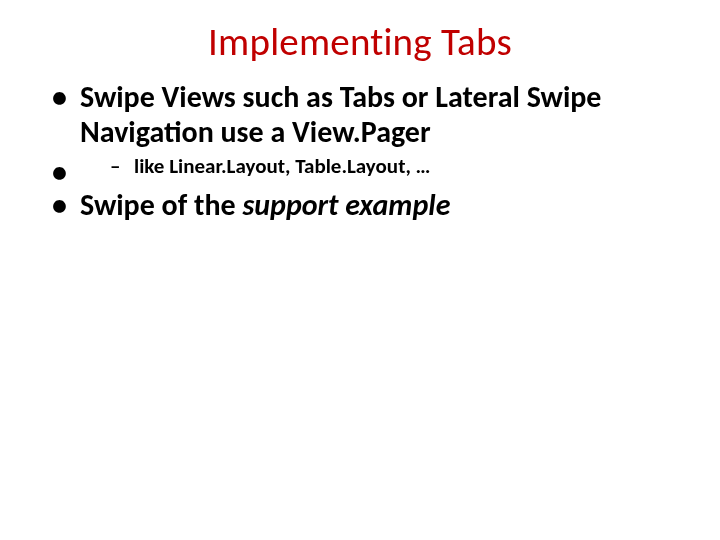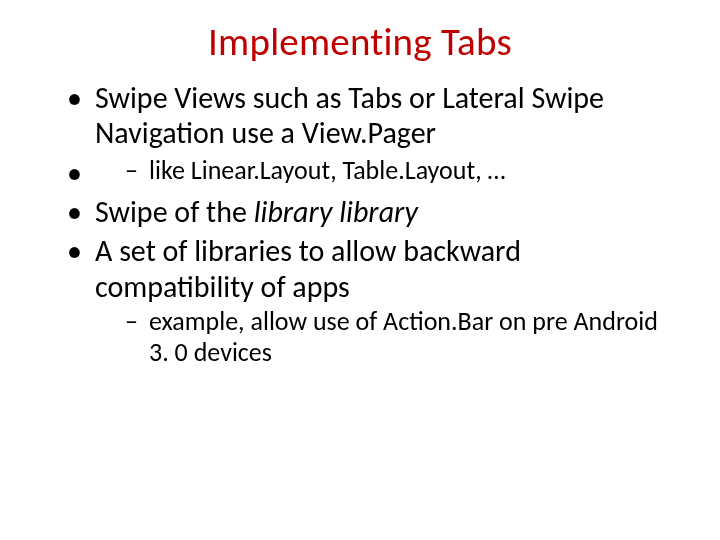--- a/index.html
+++ b/index.html
@@ -20,43 +20,44 @@
   .title {
     color: #c00000;
     font-size: 39px;
     font-weight: 400;
     text-align: center;
     margin: 0 0 14px 0;
     letter-spacing: 0.2px;
   }
   ul.level1 {
     list-style: none;
-    margin: 15px;
+    margin: 0;
     padding: 0 0 0 10px;
     font-size: 30px;
     line-height: 1.18;
+    font-weight: bold;
   }
   ul.level1 > li {
     position: relative;
     padding-left: 30px;
     margin: 0 0 4px 0;
   }
   ul.level1 > li::before {
     content: "•";
     position: absolute;
     left: 2px;
     top: 0;
     font-size: 30px;
     line-height: 1.18;
   }
   ul.level2 {
     list-style: none;
     margin: 2px 0 8px 0;
     padding: 0 0 0 30px;
-    font-size: 26px;
+    font-size: 21px;
     line-height: 1.2;
   }
   ul.level2 > li {
     position: relative;
     padding-left: 24px;
     margin: 0 0 4px 0;
   }
   ul.level2 > li::before {
     content: "–";
     position: absolute;
@@ -76,24 +77,16 @@
       <span>Swipe Views such as Tabs or Lateral Swipe Navigation use a View.Pager</span>
     </li>
     <li>
       <ul class="level2">
         <li>
           <span>like Linear.Layout, Table.Layout, …</span>
         </li>
       </ul>
     </li>
     <li>
-      <span>Swipe of the </span><span class="italic">library library</span>
-    </li>
-    <li>
-      <span>A set of libraries to allow backward compatibility of apps</span>
-      <ul class="level2">
-        <li>
-          <span>example, allow use of Action.Bar on pre Android 3. 0 devices</span>
-        </li>
-      </ul>
+      <span>Swipe of the </span><span class="italic">support example</span>
     </li>
   </ul>
 </div>
 
 </body></html>

